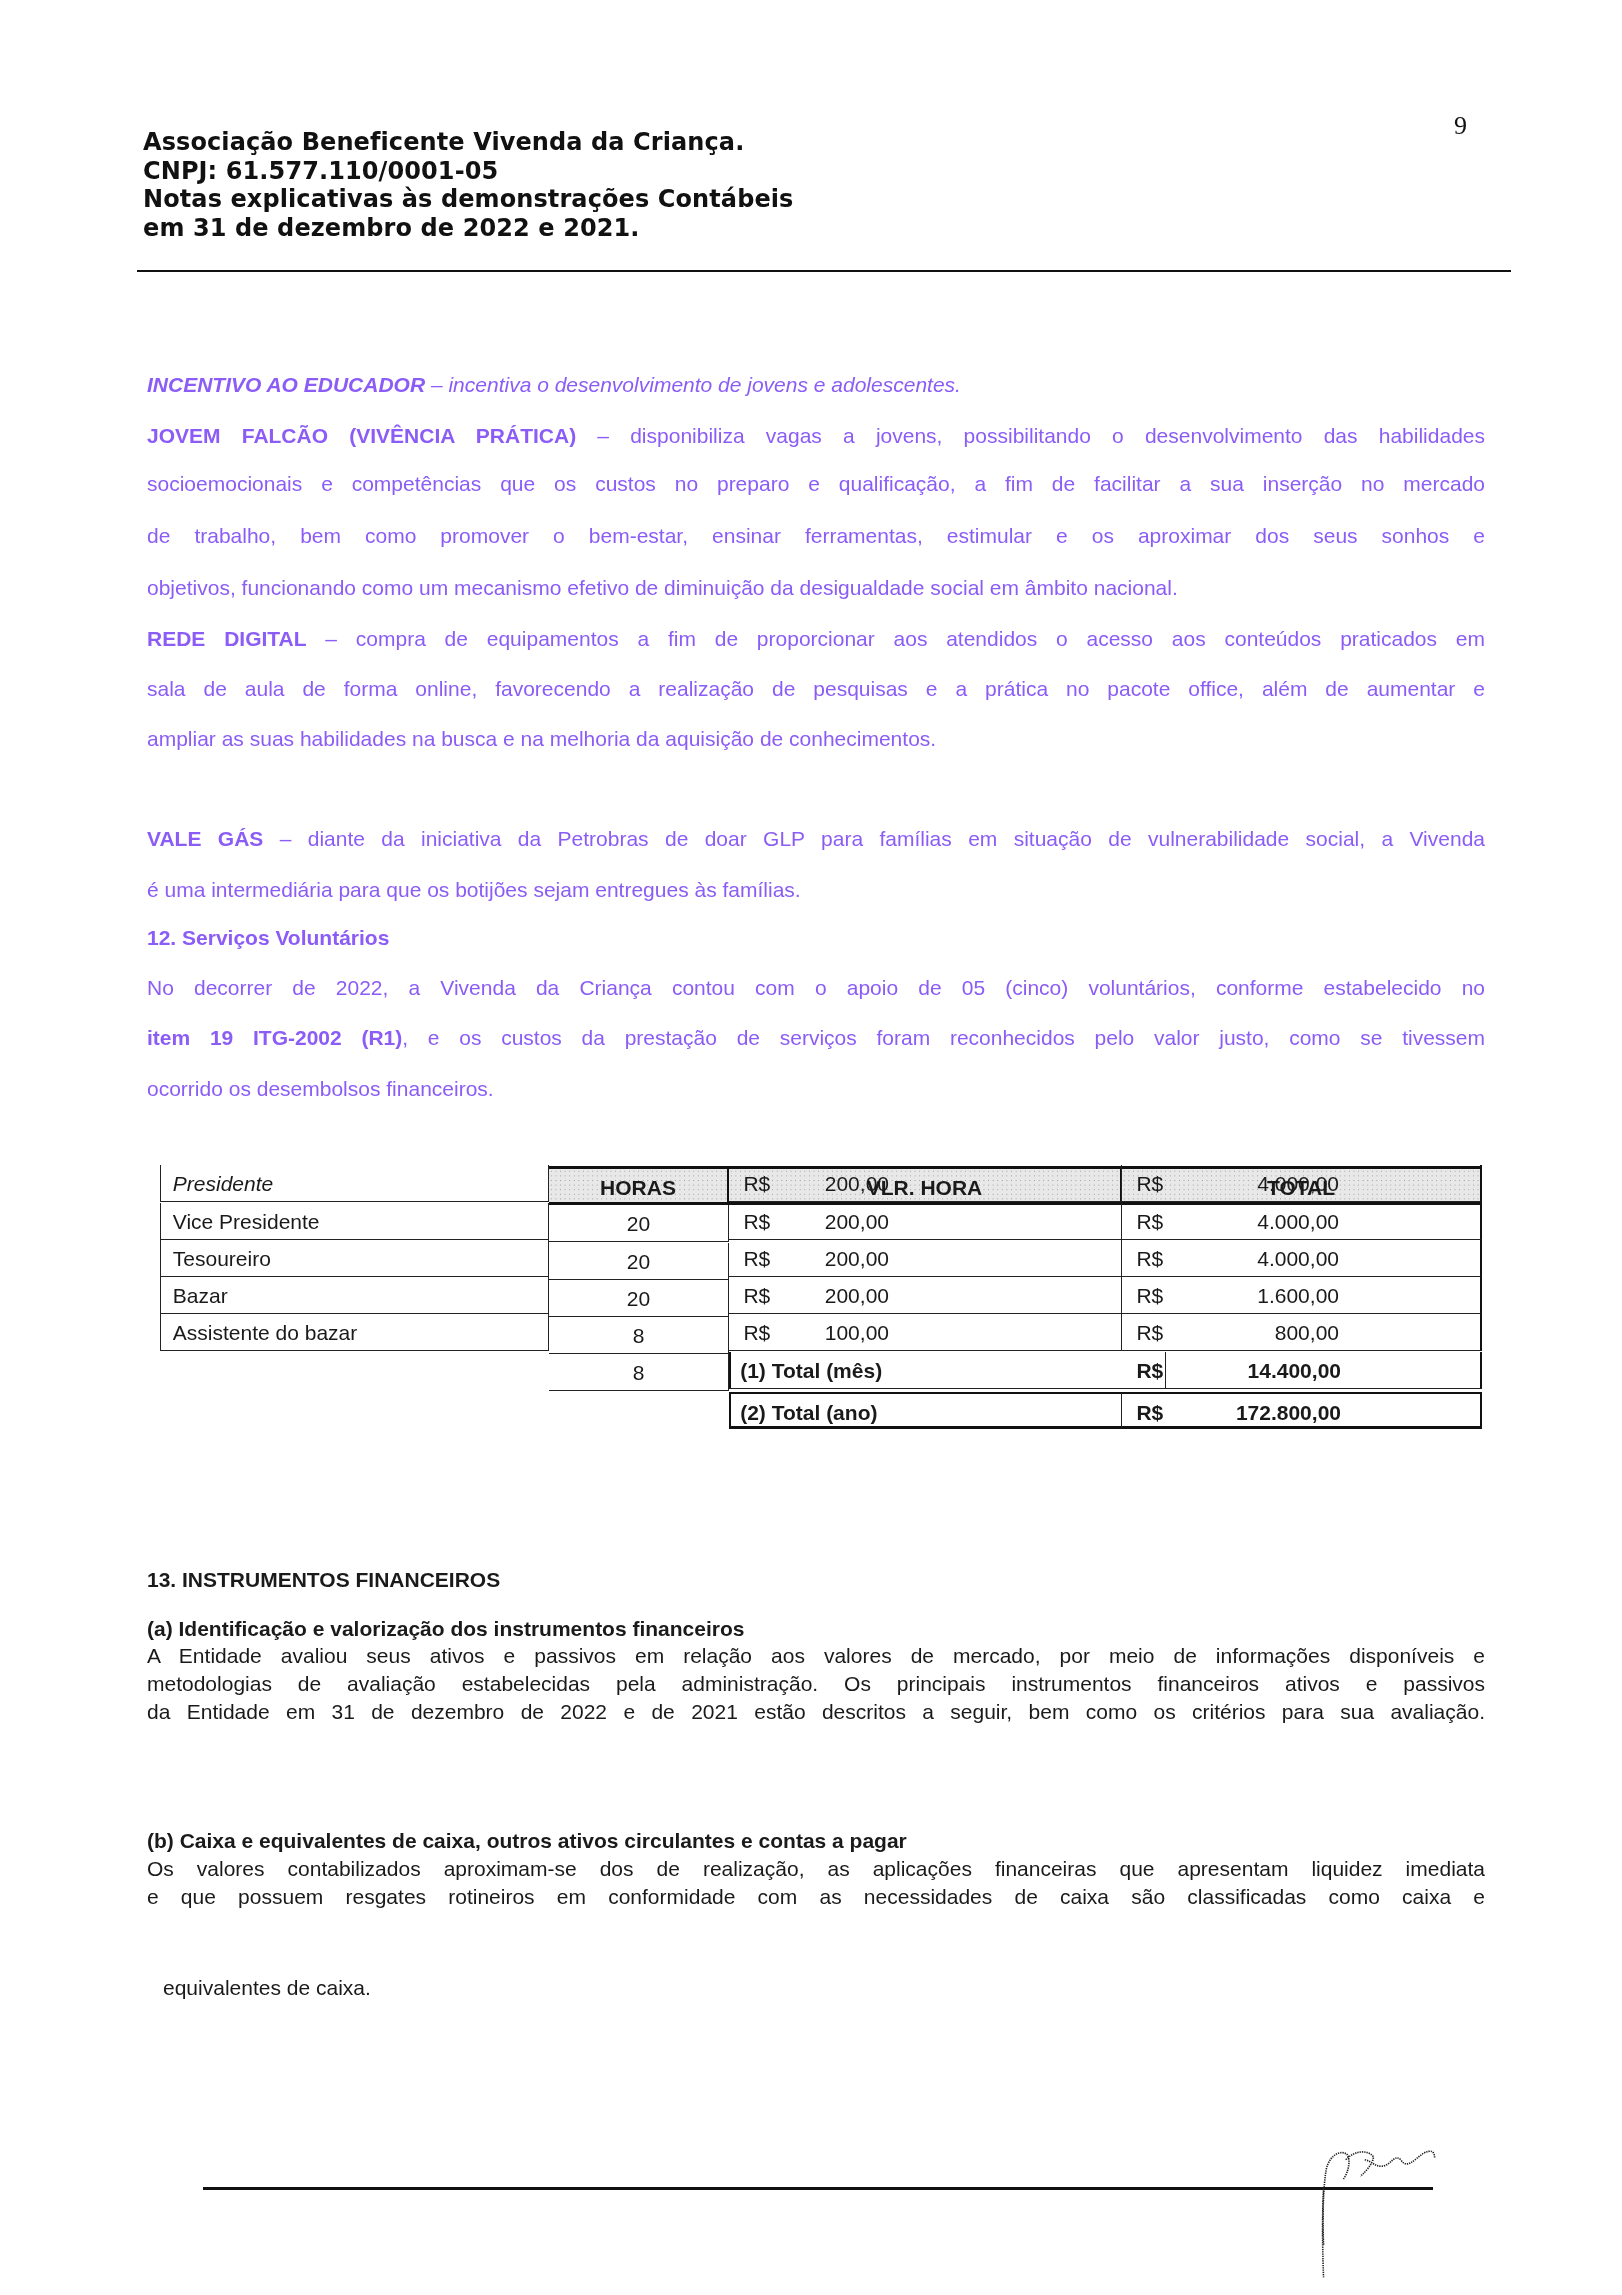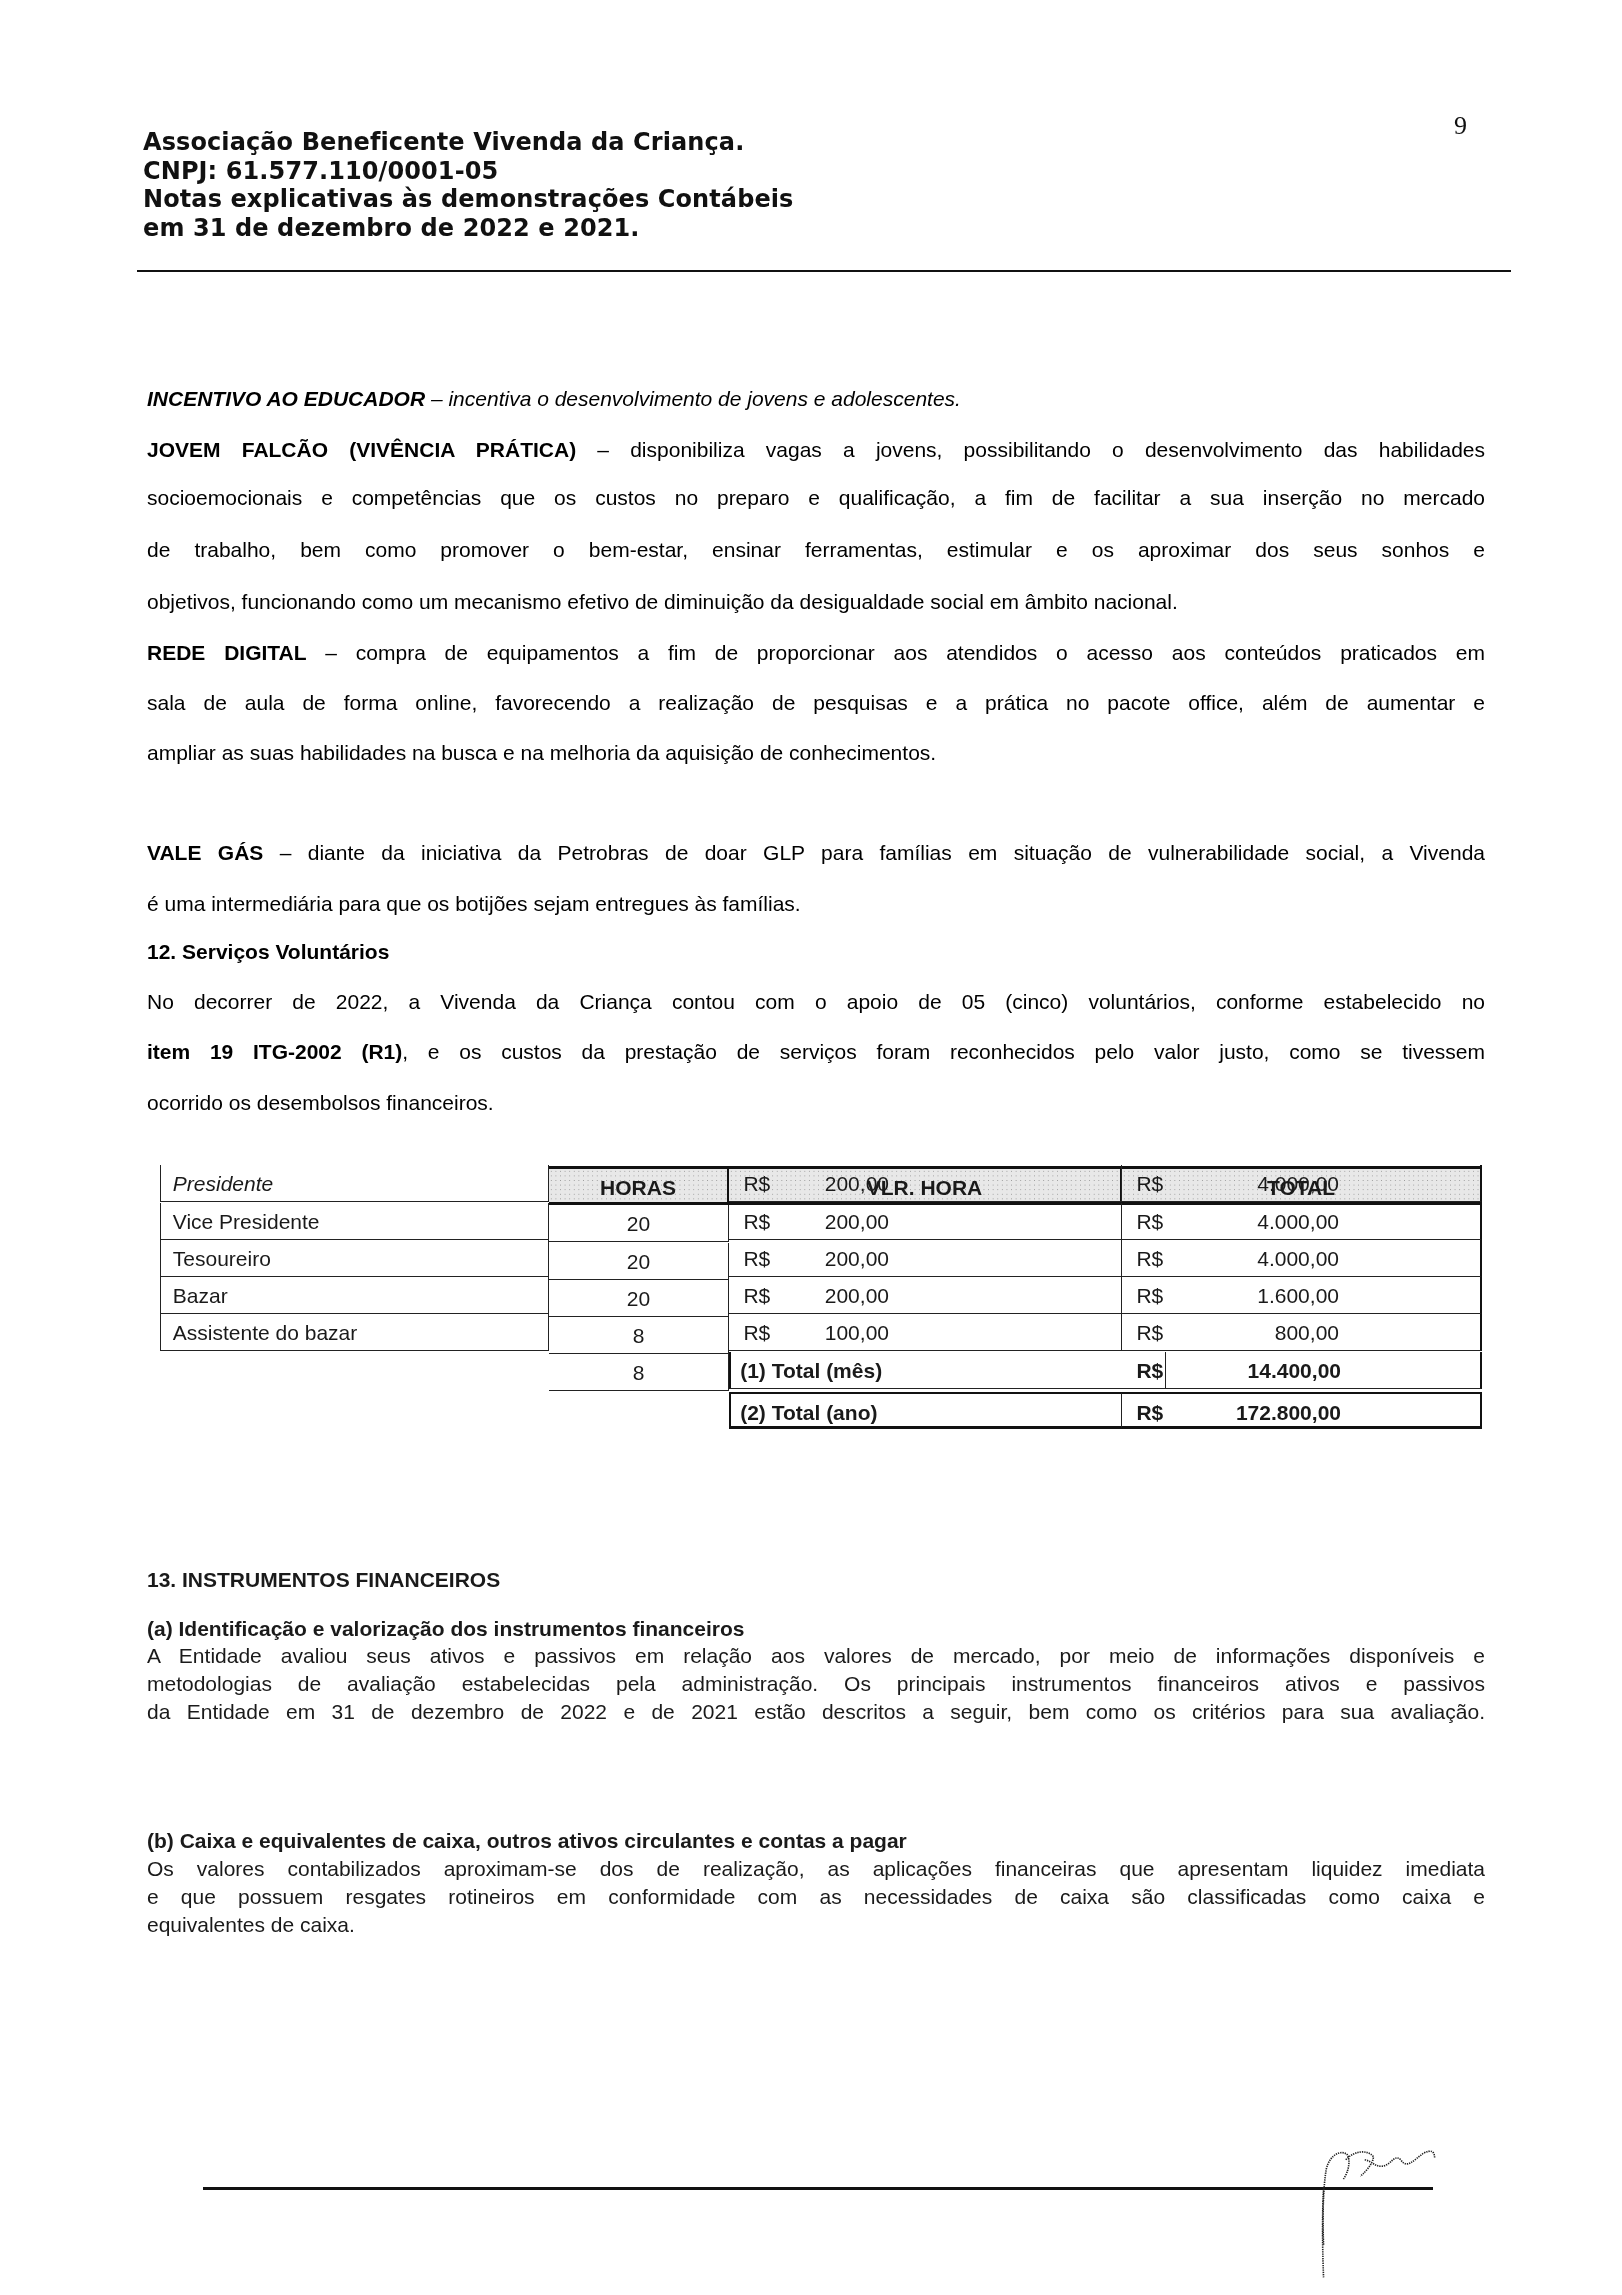--- a/index.html
+++ b/index.html
@@ -1,21 +1,21 @@
 <!DOCTYPE html>
 <html style="font-size:10.5px"><head>
 <meta charset="utf-8">
 <style>
   html, body { margin: 0; padding: 0; background: #ffffff; }
   body { width: 1623px; height: 2295px; position: relative; overflow: hidden; color: #111; font-family: "Liberation Sans", sans-serif; }
   .abs { position: absolute; }
   .hdr { left: 143px; font-family: "DejaVu Sans", sans-serif; font-weight: bold; font-size: 24px; line-height: 29px; color: #111; letter-spacing: 0.1px; }
   .pagenum { left: 1454px; top: 111px; font-family: "Liberation Serif", serif; font-size: 26px; color: #111; }
   .rule { background: #111; height: 2px; }
-  .body-line { left: 147px; width: 1338px; font-family: "Liberation Sans", sans-serif; font-size: 21px; line-height: 26px; white-space: nowrap; color: #000000; margin-top: 14px; }
+  .body-line { left: 147px; width: 1338px; font-family: "Liberation Sans", sans-serif; font-size: 21px; line-height: 26px; white-space: nowrap; color: #8b5cf6; }
   .justify { text-align: justify; text-align-last: justify; white-space: normal; }
   .b { font-weight: bold; }
   .bi { font-weight: bold; font-style: italic; }
   .i { font-style: italic; }
   
   .tbl { position: absolute; left: 160px; top: 1126px; width: 1322px; }
   .trow { position: absolute; left: 0; height: 37px; }
   .cell { position: absolute; top: 0; height: 100%; box-sizing: border-box; font-size: 21px; line-height: 37px; white-space: nowrap; color: #1a1a1a; }
   .hdrcell { background-color: #e8e8e8; background-image: radial-gradient(#9a9a9a 0.5px, transparent 0.7px); background-size: 4.6px 4.6px; font-weight: bold; }
   .bb { border-bottom: 1.3px solid #222; }
@@ -156,20 +156,20 @@
 
 <div class="abs sec13 b" style="top:1565px;">13. INSTRUMENTOS FINANCEIROS</div>
 <div class="abs sec13 b" style="top:1614px;">(a) Identificação e valorização dos instrumentos financeiros</div>
 <div class="abs sec13 justify" style="top:1641px;">A Entidade avaliou seus ativos e passivos em relação aos valores de mercado, por meio de informações disponíveis e</div>
 <div class="abs sec13 justify" style="top:1669px;">metodologias de avaliação estabelecidas pela administração. Os principais instrumentos financeiros ativos e passivos</div>
 <div class="abs sec13 justify" style="top:1697px;">da Entidade em 31 de dezembro de 2022 e de 2021 estão descritos a seguir, bem como os critérios para sua avaliação.</div>
 
 <div class="abs sec13 b" style="top:1826px;">(b) Caixa e equivalentes de caixa, outros ativos circulantes e contas a pagar</div>
 <div class="abs sec13 justify" style="top:1854px;">Os valores contabilizados aproximam-se dos de realização, as aplicações financeiras que apresentam liquidez imediata</div>
 <div class="abs sec13 justify" style="top:1882px;">e que possuem resgates rotineiros em conformidade com as necessidades de caixa são classificadas como caixa e</div>
-<div class="abs sec13" style="top:1910px;">equivalentes de caixa.</div>
+<div class="abs sec13" style="top:1973px;margin-left:16px;">equivalentes de caixa.</div>
 
 <div class="abs rule" style="left:203px; top:2187px; width:1230px; height:2.6px;"></div>
 <svg class="sig" style="left:1283px; top:2114px;" width="170" height="183" viewBox="0 0 260 280">
   <path d="M62 200 C 60 150, 62 110, 66 85 C 72 60, 90 55, 98 62 C 104 70, 100 90, 92 100 M 96 70 C 110 55, 130 55, 138 65 C 140 75, 120 95, 118 95 M 125 70 C 135 72, 140 80, 150 80 C 165 80, 170 60, 180 70 C 190 85, 200 70, 215 60 C 225 55, 232 55, 232 68" fill="none" stroke="#222" stroke-width="2.5" stroke-dasharray="2 1.5"></path>
   <path d="M 62 112 C 60 150, 60 200, 62 250" fill="none" stroke="#222" stroke-width="2.5" stroke-dasharray="2 1.5"></path>
 </svg>
 
 
 </body></html>

